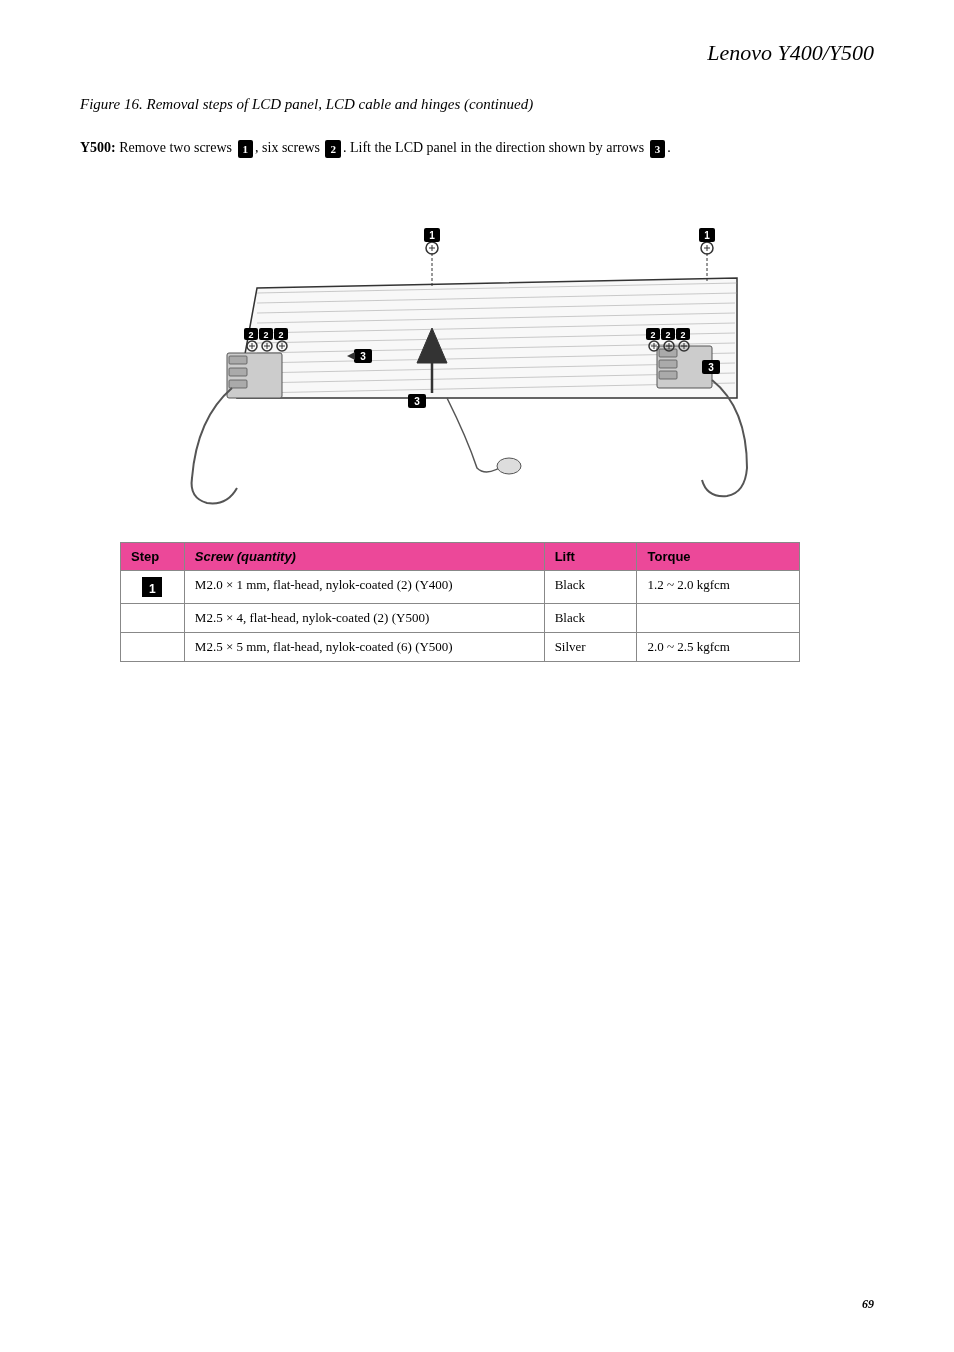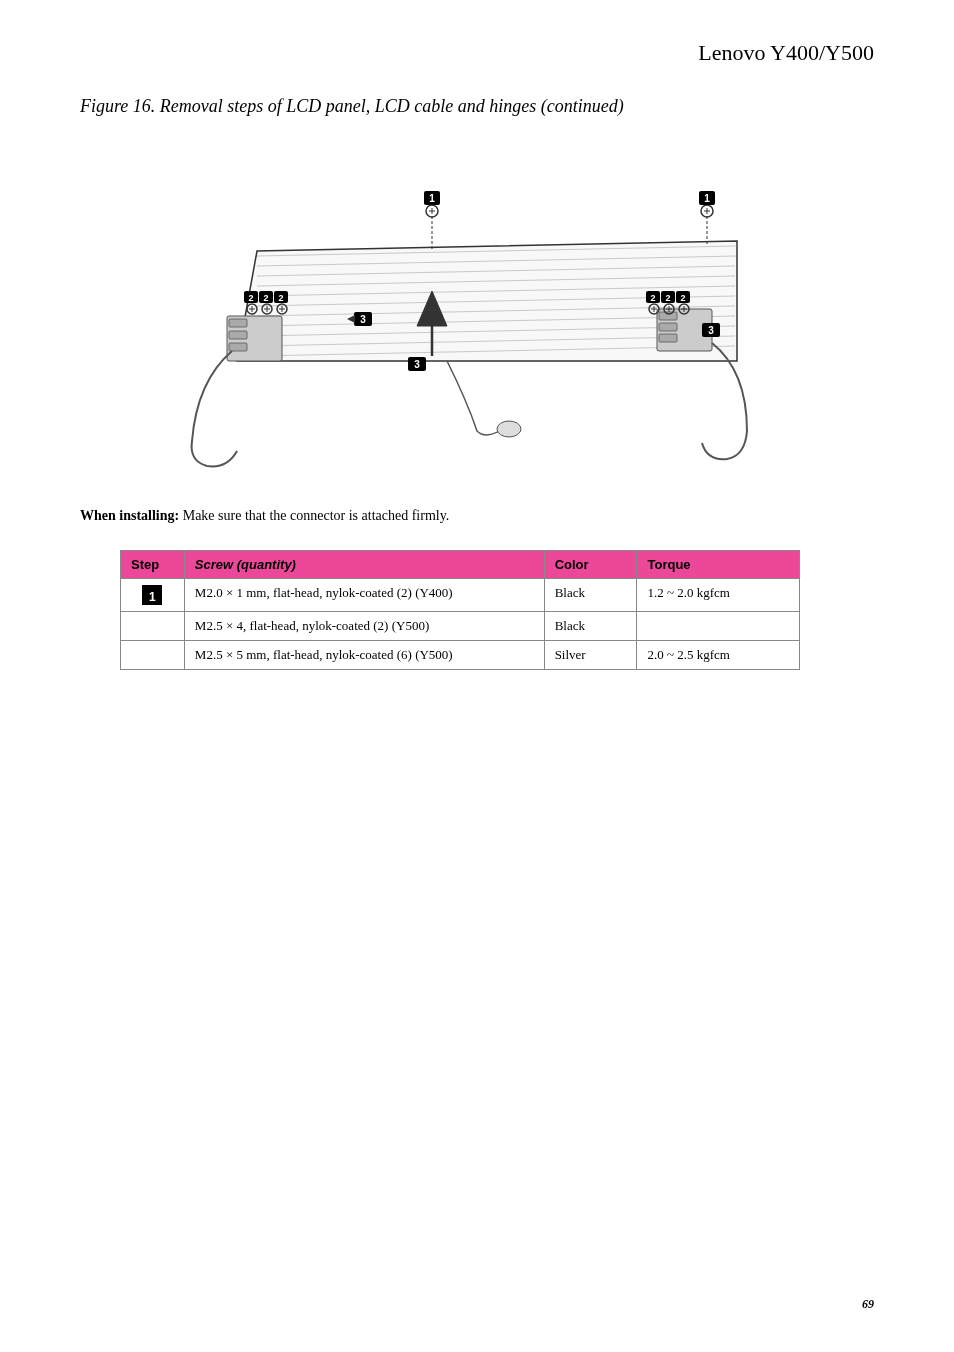--- a/index.html
+++ b/index.html
@@ -13,27 +13,28 @@
       position: relative;
     }
     .page {
       width: 954px;
       min-height: 1352px;
       padding: 40px 80px 60px 80px;
       position: relative;
     }
     .header-title {
       text-align: right;
+      font-style: italic;
       font-size: 22px;
       font-weight: normal;
       margin-bottom: 30px;
     }
     .figure-caption {
       font-style: italic;
-      font-size: 18px;
+      font-size: 15px;
       margin-bottom: 24px;
     }
     .instruction-text {
       font-size: 14px;
       margin-bottom: 16px;
       line-height: 1.5;
     }
     .instruction-text strong {
       font-weight: bold;
     }
@@ -114,20 +115,23 @@
   </style>
 </head>
 <body>
 
 <div class="page">
 
   <div class="header-title">Lenovo Y400/Y500</div>
 
   <div class="figure-caption">Figure 16. Removal steps of LCD panel, LCD cable and hinges (continued)</div>
 
+  <div class="instruction-text">
+    <strong>Y500:</strong><span> Remove two screws </span><span class="step-badge">1</span><span>, six screws </span><span class="step-badge">2</span><span>. Lift the LCD panel in the direction shown by arrows </span><span class="step-badge">3</span><span>.</span>
+  </div>
 
   <div class="diagram-container">
     <svg class="diagram-svg" viewBox="0 0 620 340" xmlns="http://www.w3.org/2000/svg">
 
       <g transform="translate(10,20)">
 
         <polygon points="60,200 80,90 560,80 560,200" fill="#f8f8f8" stroke="#333" stroke-width="1.5"></polygon>
 
         <line x1="80" y1="95" x2="560" y2="85" stroke="#999" stroke-width="0.5"></line>
         <line x1="80" y1="105" x2="560" y2="95" stroke="#999" stroke-width="0.5"></line>
@@ -222,30 +226,27 @@
         <text x="491" y="140" text-anchor="middle" font-size="9" fill="#fff" font-weight="bold" font-family="Arial">2</text>
         <rect x="499" y="130" width="14" height="12" rx="2" fill="#000"></rect>
         <text x="506" y="140" text-anchor="middle" font-size="9" fill="#fff" font-weight="bold" font-family="Arial">2</text>
 
         <rect x="525" y="162" width="18" height="14" rx="2" fill="#000"></rect>
         <text x="534" y="173" text-anchor="middle" font-size="10" fill="#fff" font-weight="bold" font-family="Arial">3</text>
       </g>
     </svg>
   </div>
 
-  <div class="when-installing">
-    <strong>When installing:</strong><span> Make sure that the connector is attached firmly.</span>
-  </div>
 
   <table class="screw-table">
     <thead>
       <tr>
         <th class="col-step">Step</th>
         <th class="col-screw">Screw (quantity)</th>
-        <th class="col-color">Color</th>
+        <th class="col-color">Lift</th>
         <th class="col-torque">Torque</th>
       </tr>
     </thead>
     <tbody id="table-body">
     <tr>
           <td style="text-align: center; font-family: Arial, sans-serif;"><span class="step-cell-white">1</span></td>
           <td>M2.0 × 1 mm, flat-head, nylok-coated (2) (Y400)</td>
           <td>Black</td>
           <td>1.2 ~ 2.0 kgfcm</td>
         </tr>

